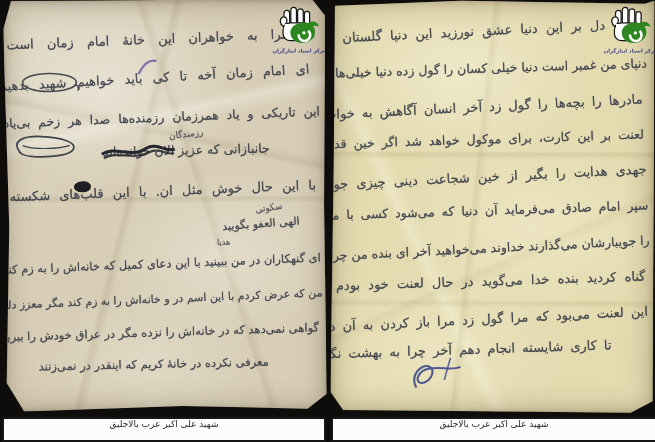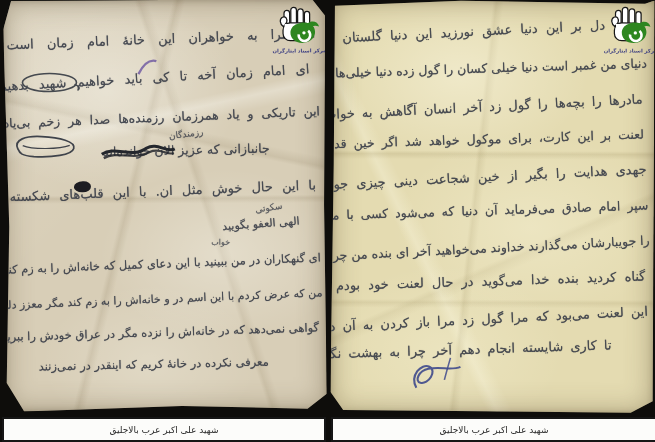--- a/index.html
+++ b/index.html
@@ -60,21 +60,21 @@
     position:absolute;width:52px;text-align:center;z-index:5;
   }
   .logo .wm-text{
     font-size:5px;line-height:6px;color:#2b2f7d;font-weight:bold;
     transform:scaleX(1.05);white-space:nowrap;opacity:.9;
   }
 
   .caption{
     position:absolute;top:417px;height:21px;
     background:#fcfcfa;border:2px solid #161616;
-    display:flex;align-items:center;justify-content:center;
+    display:flex;justify-content:center;
   }
   .caption .caption-text{
     direction:rtl;font-size:9px;color:#2a2a2a;letter-spacing:.2px;
     font-family:"DejaVu Sans", sans-serif;
   }
   #caption-left{left:2px;width:320px;}
   #caption-right{left:3px;width:322px;}
 
   .mark{position:absolute;z-index:4;}
 </style>
@@ -104,21 +104,21 @@
     </div>
 
     <div class="hw" style="top:26px;right:10px;font-size:13px;word-spacing:9px;transform:rotate(-2deg);">ای    مرا به    خواهران    این خانهٔ امام زمان است</div>
     <div class="hw" style="top:62px;right:16px;font-size:13px;word-spacing:6px;transform:rotate(-3deg);">ای امام زمان   آخه تا کی باید خواهیم شهید بدهیم</div>
     <div class="hw" style="top:104px;right:6px;font-size:12.5px;word-spacing:4px;transform:rotate(-2deg);">این تاریکی و یاد همرزمان رزمنده‌ها    صدا هر زخم بی‌یاد آن</div>
     <div class="hw small" style="top:127px;right:122px;font-size:9px;transform:rotate(-7deg);">رزمندگان</div>
     <div class="hw" style="top:141px;right:56px;font-size:12.5px;transform:rotate(-1deg);">جانبازانی که عزیز الان        خوانده‌اند</div>
     <div class="hw" style="top:178px;right:10px;font-size:13px;word-spacing:5px;transform:rotate(-2deg);">با این حال خوش مثل ان. با این قلب‌های شکسته با   دیر</div>
     <div class="hw small" style="top:201px;right:44px;font-size:9px;transform:rotate(-9deg);">سکوتی</div>
     <div class="hw" style="top:215px;right:26px;font-size:11px;transform:rotate(-4deg);">الهی العفو بگویید</div>
-    <div class="hw small" style="top:238px;right:96px;font-size:8px;">خواب</div>
+    <div class="hw small" style="top:238px;right:96px;font-size:8px;">هدیا</div>
     <div class="hw" style="top:251px;right:5px;font-size:11.5px;transform:rotate(-2deg);">ای گنهکاران در من ببینید با این دعای کمیل که خانه‌اش را به زم کند</div>
     <div class="hw" style="top:287px;right:4px;font-size:11px;transform:rotate(-2deg);">من که عرض کردم با این اسم در و خانه‌اش را به زم کند مگر معزز دلیران</div>
     <div class="hw" style="top:321px;right:8px;font-size:11.5px;transform:rotate(-1.5deg);">گواهی نمی‌دهد که در خانه‌اش را نزده مگر در عراق خودش را ببریم</div>
     <div class="hw" style="top:355px;right:58px;font-size:11.5px;transform:rotate(-1deg);">معرفی نکرده در خانهٔ کریم که اینقدر در نمی‌زنند</div>
 
     <svg class="mark" style="left:16px;top:68px;" width="62" height="30">
       <ellipse cx="30" cy="14" rx="27" ry="9" fill="none" stroke="#45494f" stroke-width="1.6"></ellipse>
       <path d="M55,16 C60,18 61,20 58,22" fill="none" stroke="#45494f" stroke-width="1.4"></path>
     </svg>
     <svg class="mark" style="left:6px;top:132px;" width="74" height="32">

